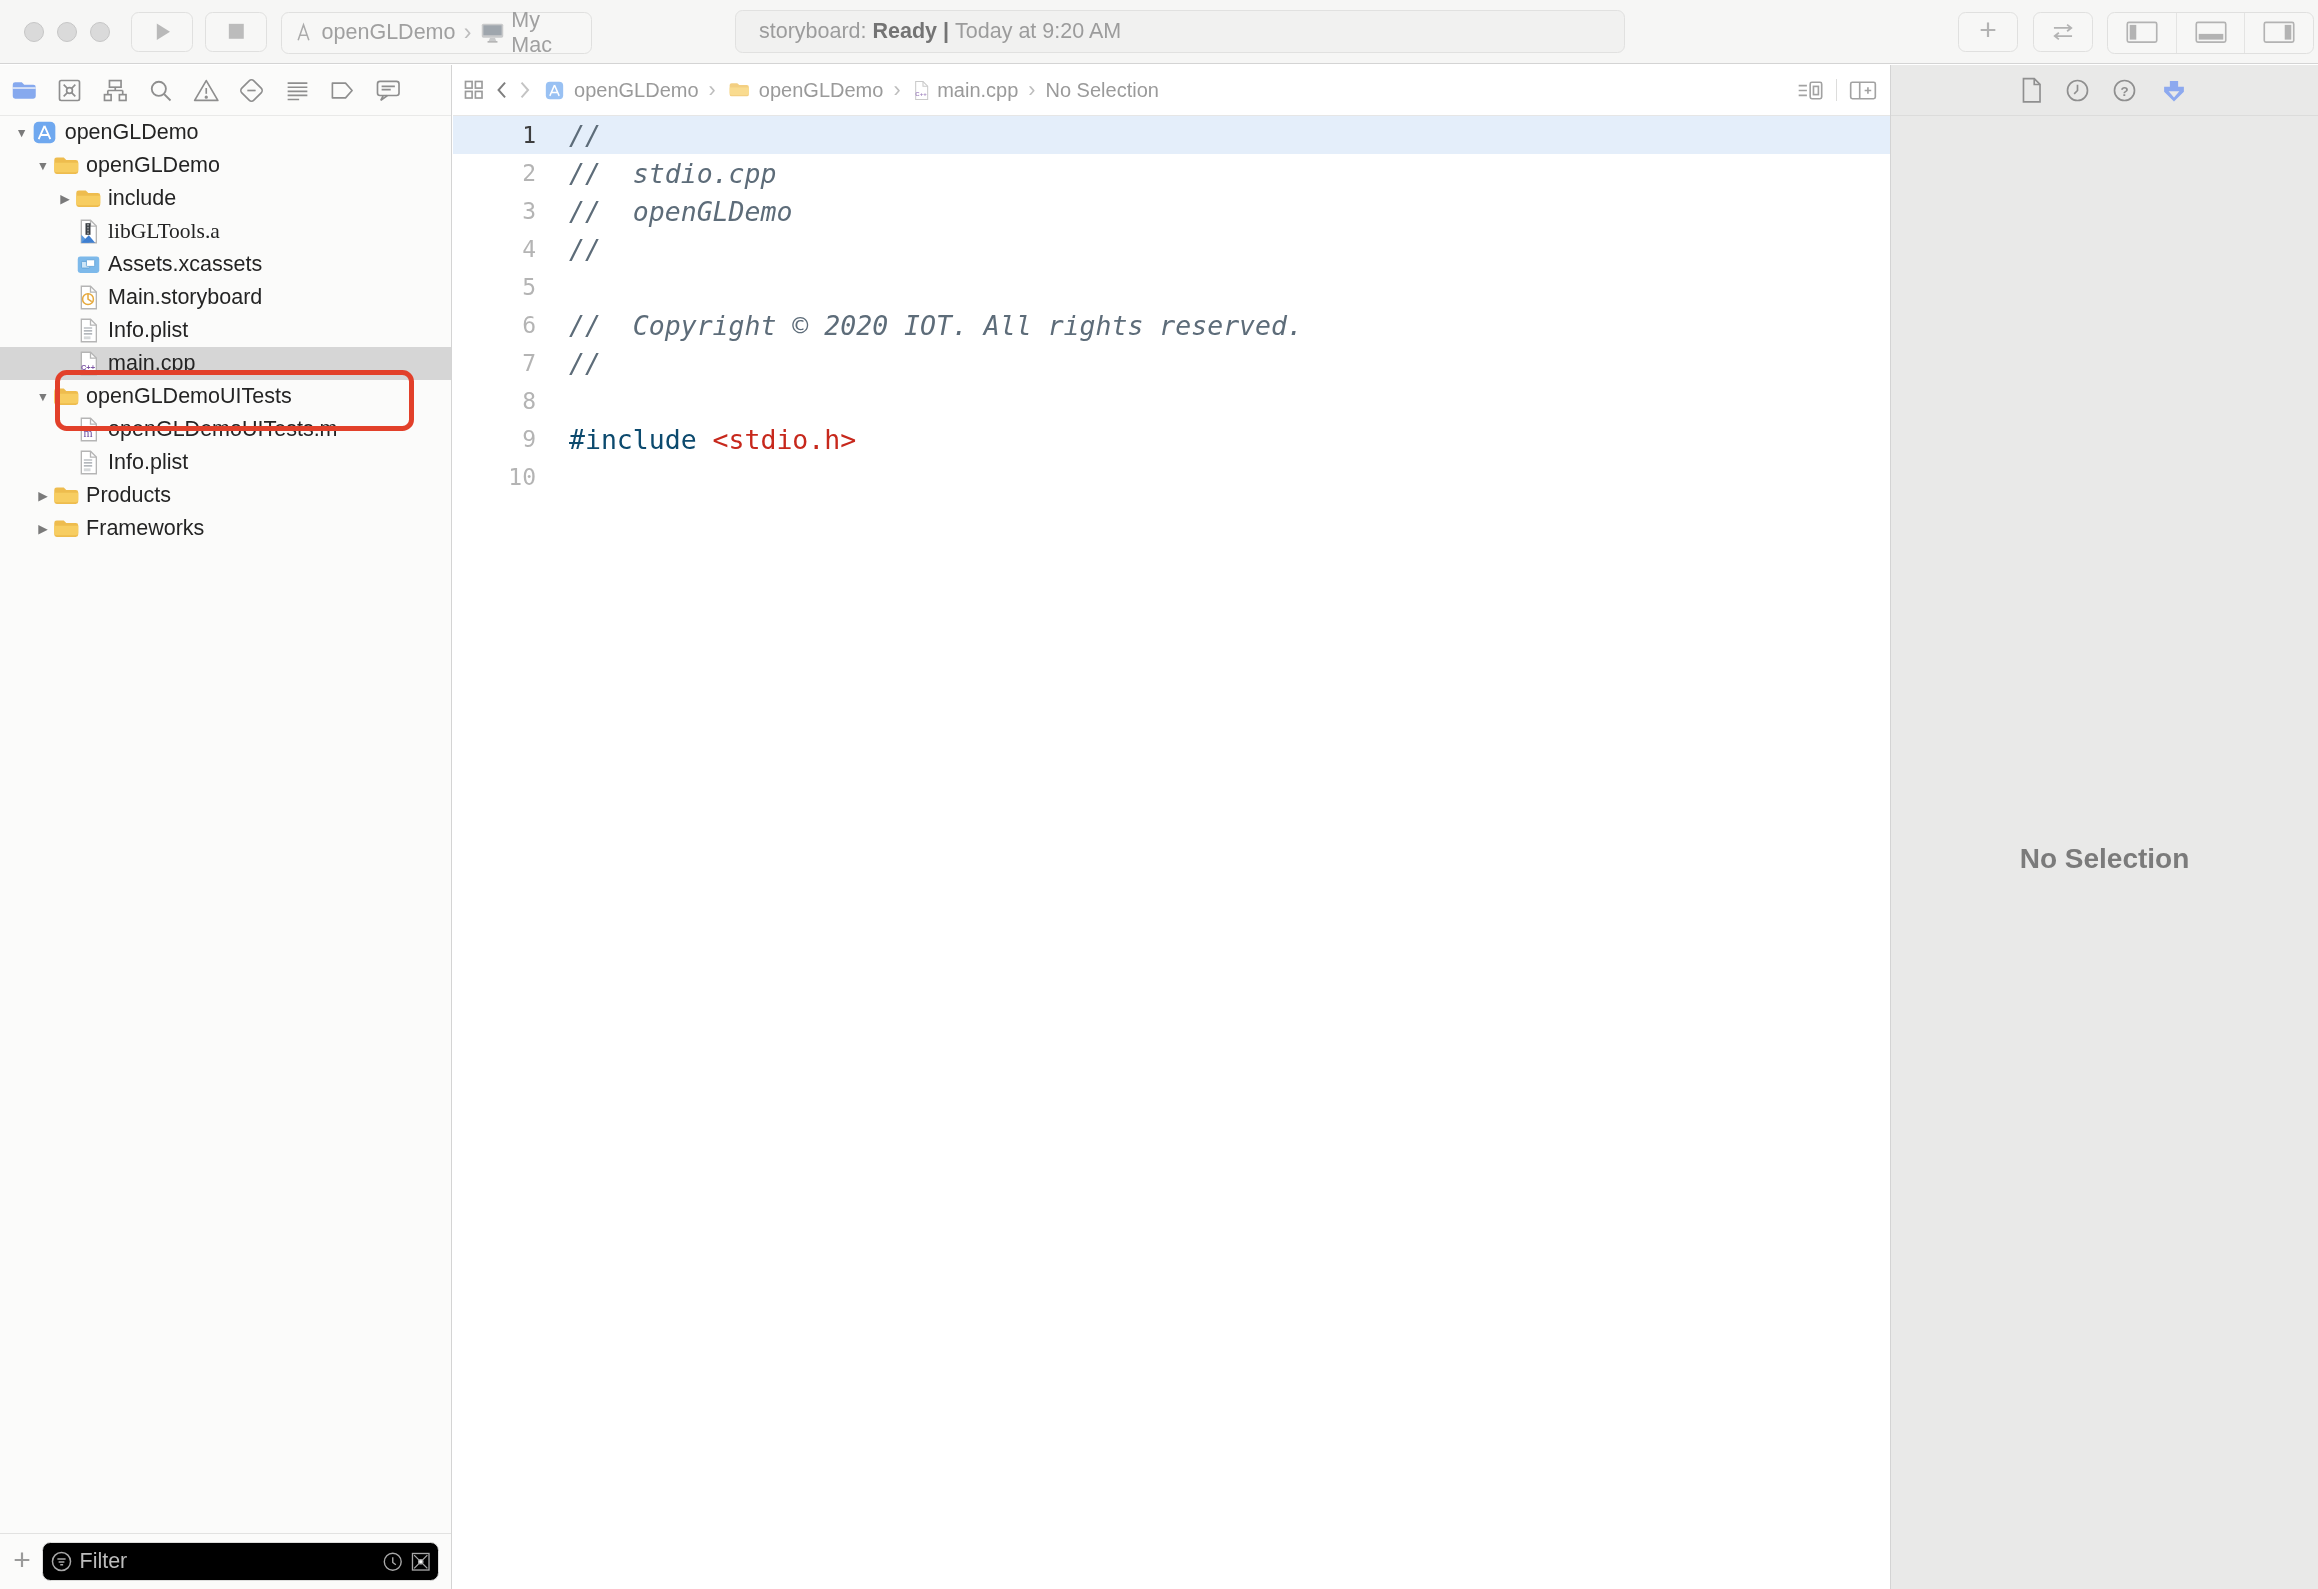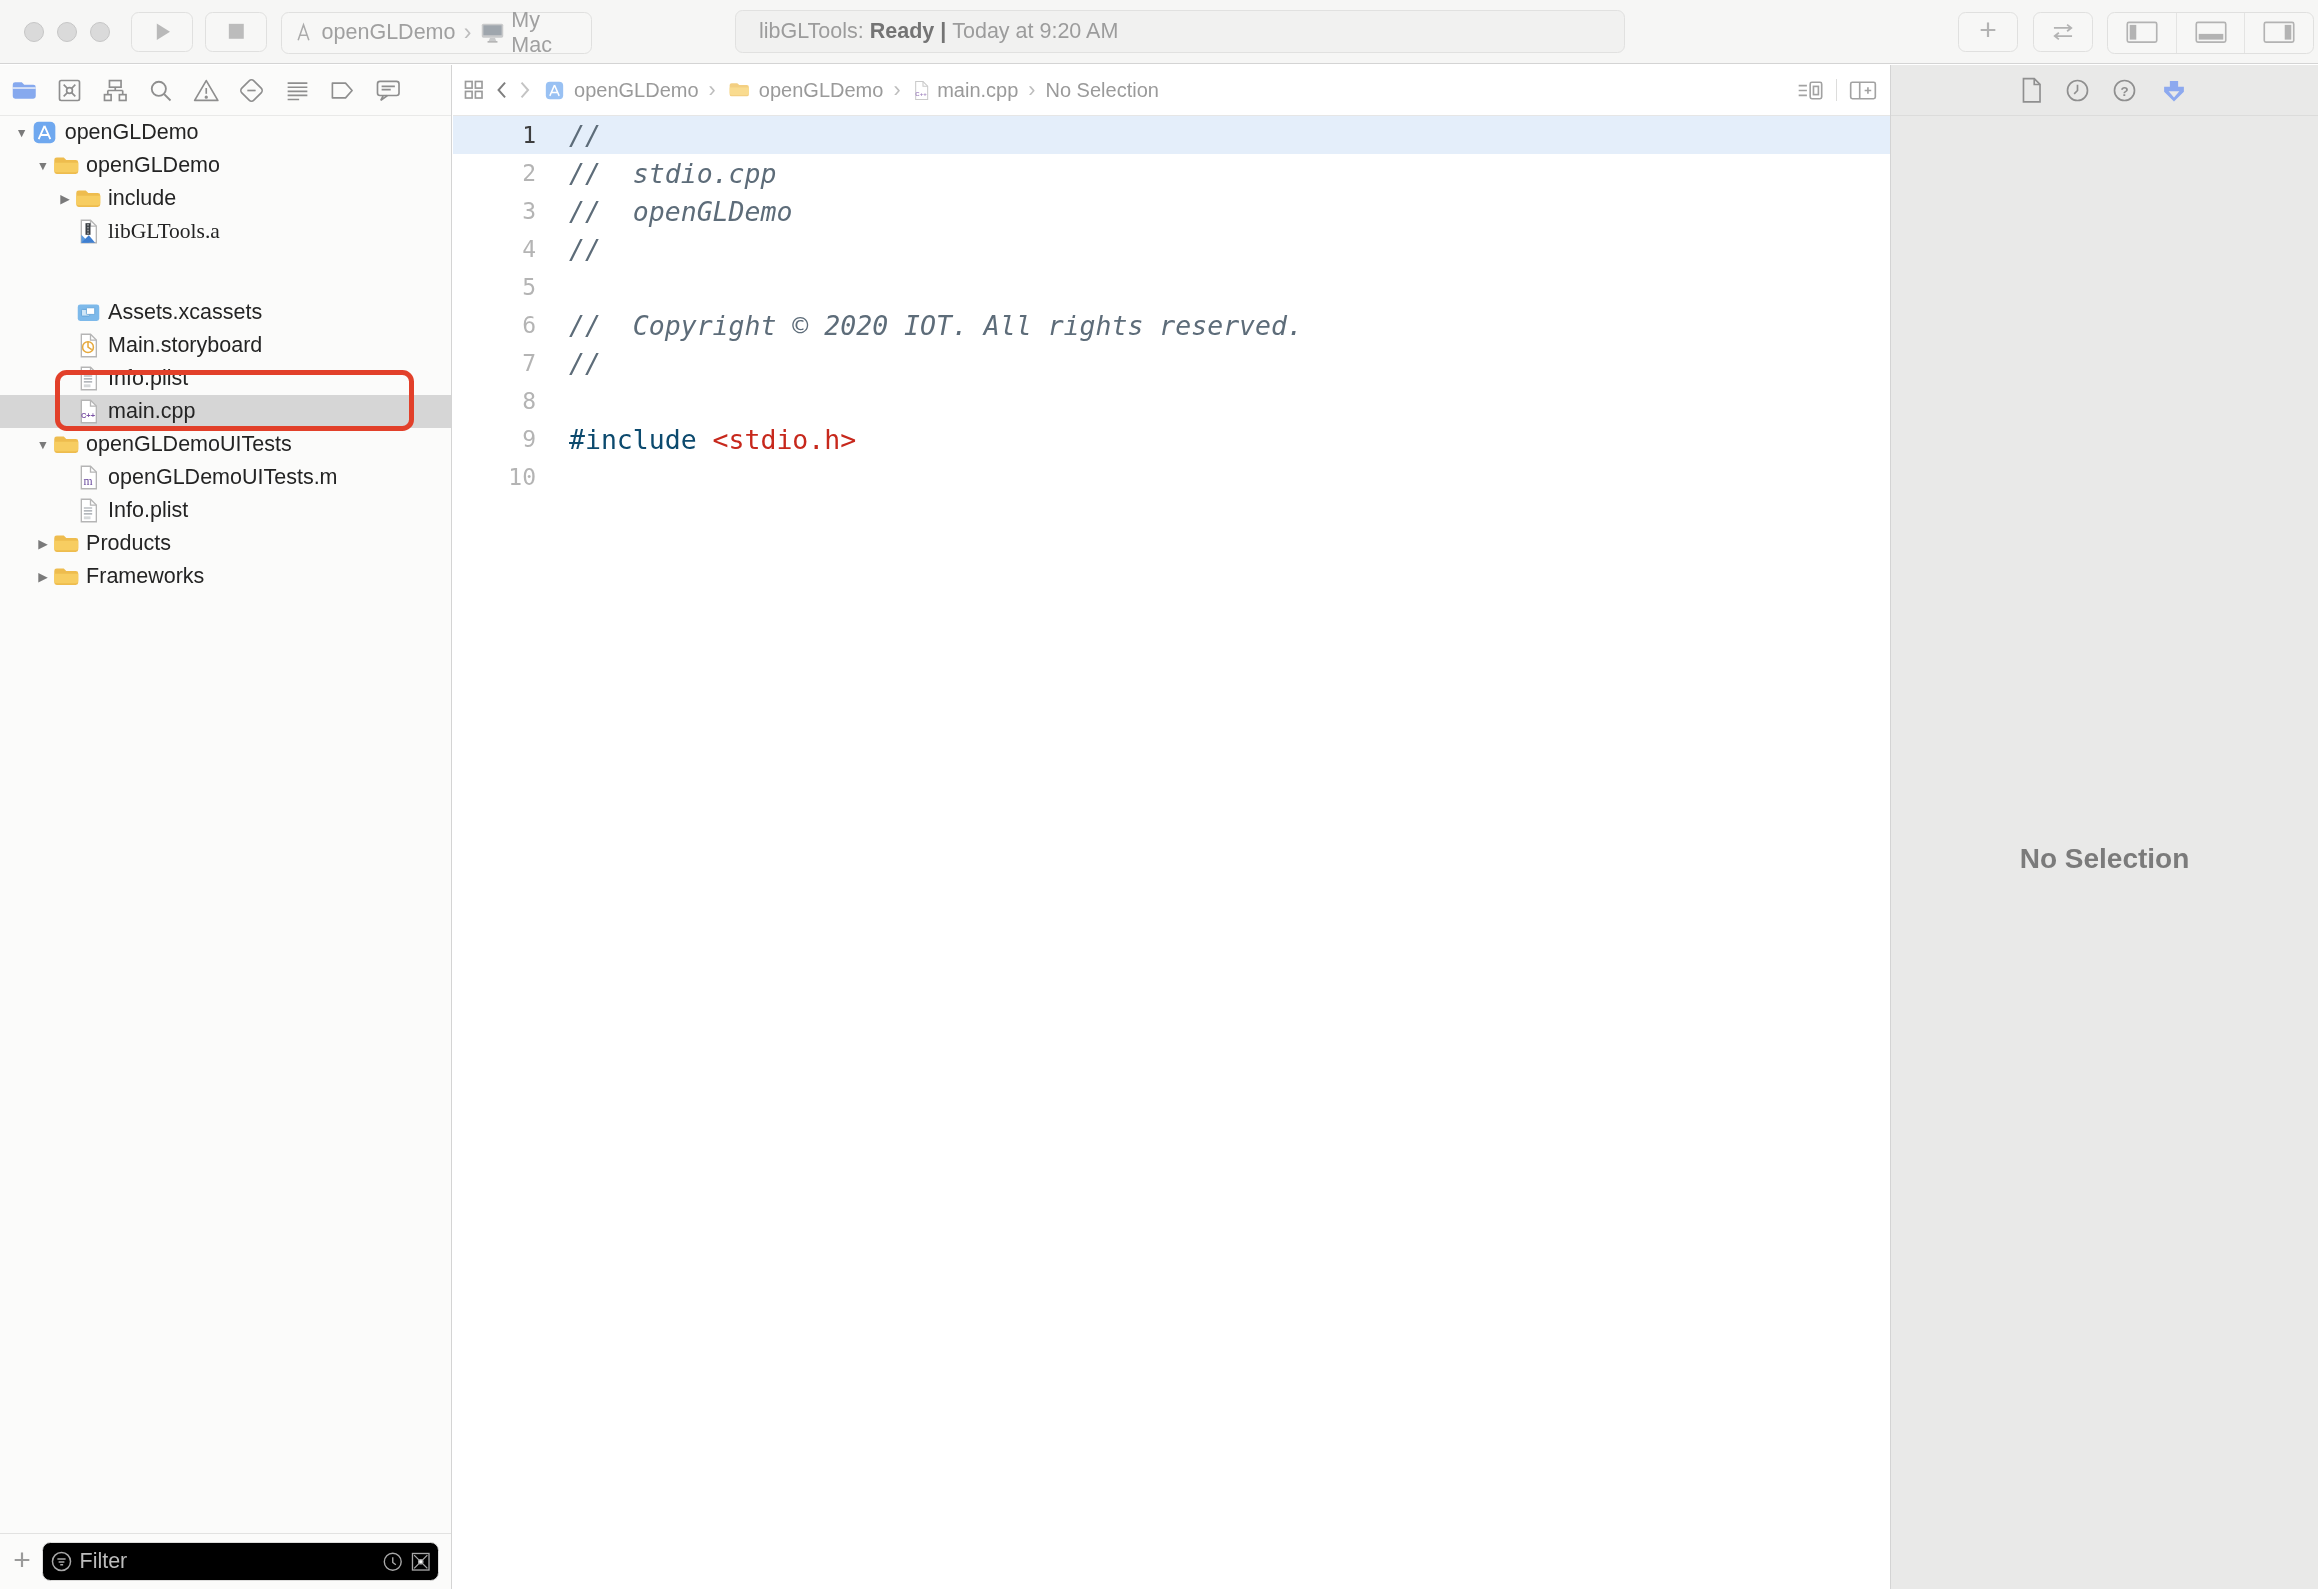--- a/index.html
+++ b/index.html
@@ -113,21 +113,21 @@
         <svg width="25" height="21.5" viewBox="0 0 30 26">
             <rect x="2" y="2" width="26" height="17" rx="2" fill="#c9cacb"></rect>
             <rect x="4" y="4" width="22" height="12" fill="#9fa6ad"></rect>
             <path d="M12 19h6l1.5 4h-9z" fill="#c9cacb"></path>
             <rect x="9" y="23" width="12" height="2" fill="#b5b5b5"></rect>
           </svg>
       </span>
       <span>My Mac</span>
     </div>
     <div class="status">
-      <span class="dim">libGLTools: </span><span class="bold">Ready | </span><span class="dim">Today at 9:20 AM</span>
+      <span class="dim">storyboard: </span><span class="bold">Ready | </span><span class="dim">Today at 9:20 AM</span>
     </div>
     <button class="tb-btn" style="left:1958px;width:60px;">
       <span class="plusglyph">+</span>
     </button>
     <button class="tb-btn" style="left:2033px;width:60px;">
       <svg width="28" height="20" viewBox="0 0 34 24" fill="none" stroke="#b3b3b3" stroke-width="2.2">
         <path d="M6 7h20M22 3l5 4-5 4"></path>
           <path d="M28 17H8M12 13l-5 4 5 4"></path>
       </svg>
     </button>
@@ -251,21 +251,21 @@
               <path d="M4 1.5h11l7 7V28.5H4z" fill="#fff" stroke="#b5b5b5" stroke-width="1.6"></path>
               <path d="M15 1.5v7h7" fill="none" stroke="#b5b5b5" stroke-width="1.6"></path>
               <rect x="9" y="5" width="6" height="14" fill="#3a3f44"></rect>
               <path d="M12 6v12" stroke="#fff" stroke-width="1" stroke-dasharray="2 1.4"></path>
               <path d="M4 28.5V19l9.5 9.5z" fill="#5a9ae0"></path>
               <path d="M20.5 28.5H4l9-9z" fill="#3f7fd0"></path>
             </svg>
           </span>
           <span class="flabel">libGLTools.a</span>
         </div>
-        <div class="row" style="padding-left: 55px; margin-top: 48px;">
+        <div class="row" style="padding-left: 55px;">
           <span class="disc"></span>
           <span class="ficon">
             <svg width="25" height="21.5" viewBox="0 0 30 26">
               <rect x="2" y="3" width="26" height="20" rx="3" fill="#7db9ea"></rect>
               <rect x="6.5" y="9" width="10" height="8" rx="1" fill="#cfe6f7" stroke="#5c9fd6"></rect>
               <rect x="12.5" y="7" width="10" height="8" rx="1" fill="#fff" stroke="#5c9fd6"></rect>
             </svg>
           </span>
           <span class="flabel">Assets.xcassets</span>
         </div>

